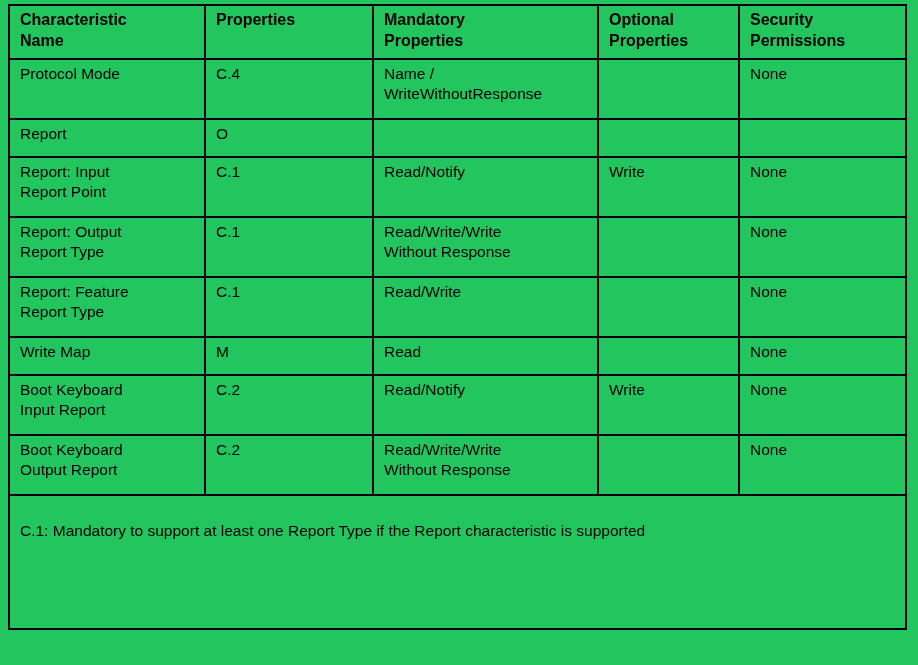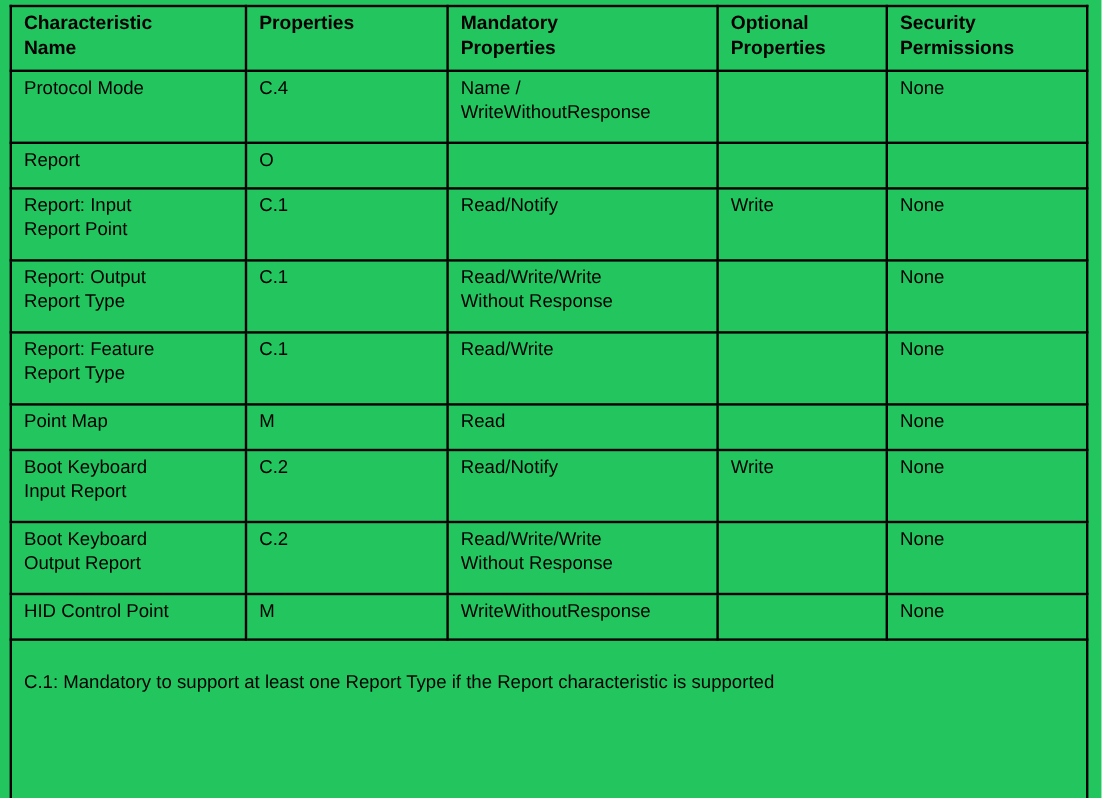--- a/index.html
+++ b/index.html
@@ -116,21 +116,21 @@
       </tr>
       <tr class="row-tall">
         <td>Report: Feature
 Report Type</td>
         <td>C.1</td>
         <td>Read/Write</td>
         <td></td>
         <td>None</td>
       </tr>
       <tr class="row-short">
-        <td>Point Map</td>
+        <td>Write Map</td>
         <td>M</td>
         <td>Read</td>
         <td></td>
         <td>None</td>
       </tr>
       <tr class="row-tall">
         <td>Boot Keyboard
 Input Report</td>
         <td>C.2</td>
         <td>Read/Notify</td>
@@ -139,27 +139,20 @@
       </tr>
       <tr class="row-tall">
         <td>Boot Keyboard
 Output Report</td>
         <td>C.2</td>
         <td>Read/Write/Write
 Without Response</td>
         <td></td>
         <td>None</td>
       </tr>
-      <tr class="row-short">
-        <td>HID Control Point</td>
-        <td>M</td>
-        <td>WriteWithoutResponse</td>
-        <td></td>
-        <td>None</td>
-      </tr>
       <tr>
         <td class="notes-cell" colspan="5">
           <div class="note-line">C.1: Mandatory to support at least one Report Type if the Report characteristic is supported</div>
           
           
           
         </td>
       </tr>
     </tbody>
   </table>

